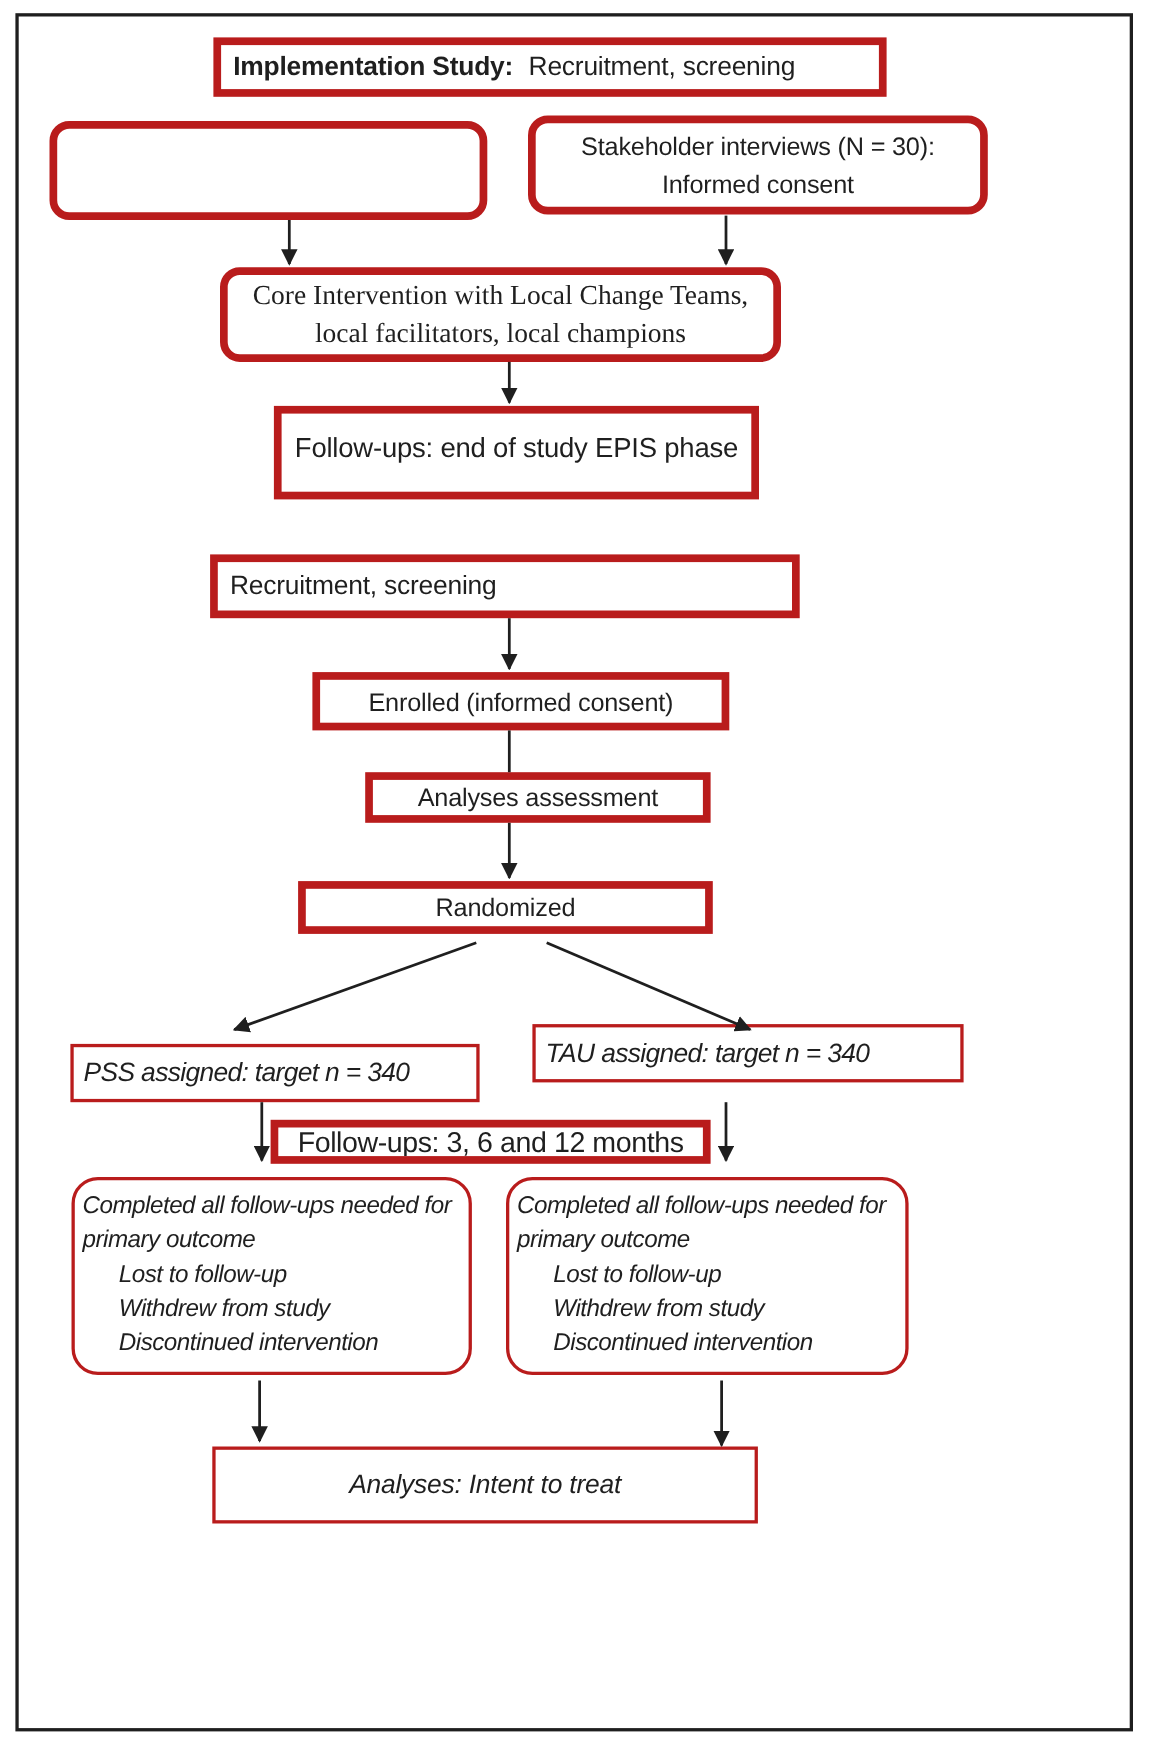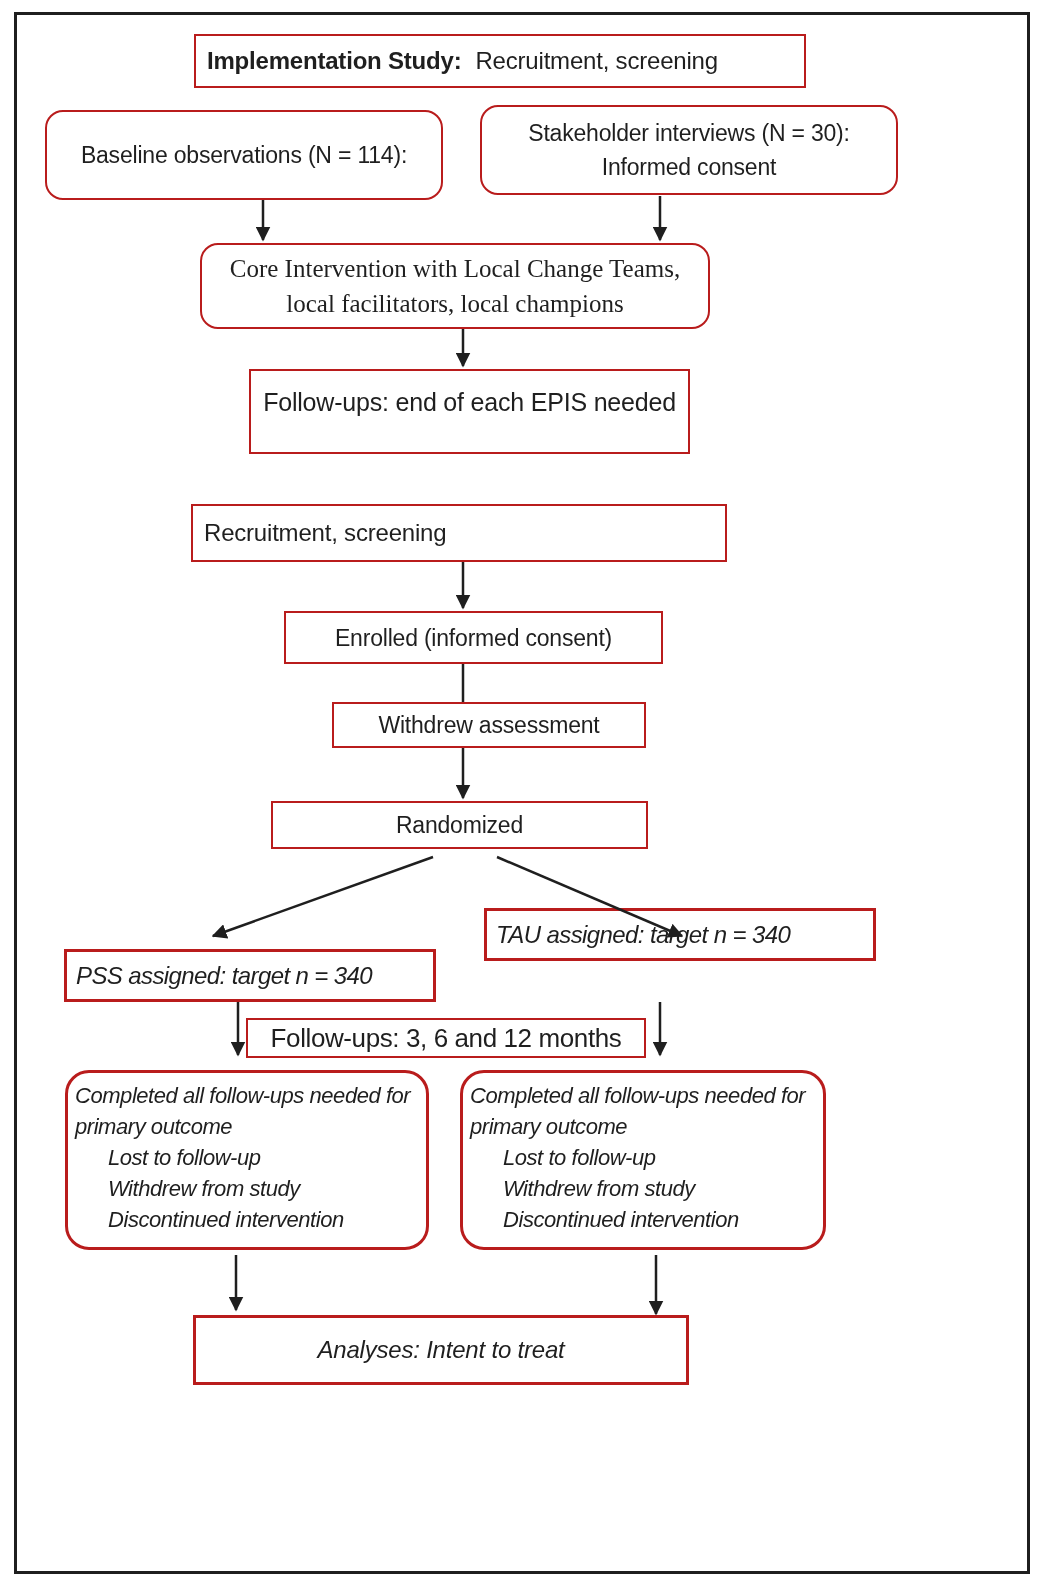--- a/index.html
+++ b/index.html
@@ -5,21 +5,21 @@
   html,body{margin:0;padding:0;background:#ffffff;}
   body{
     width:1046px;height:1588px;position:relative;
     font-family:"Liberation Sans",sans-serif;color:#1f1f1f;
   }
   .frame{
     position:absolute;left:14px;top:12px;width:1016px;height:1562px;
     border:3px solid #1f1f1f;box-sizing:border-box;background:#ffffff;
   }
   .box{
-    position:absolute;border:2px solid #b91c1c;background:#ffffff;
+    position:absolute;border:7px solid #b91c1c;background:#ffffff;
     box-sizing:border-box;display:flex;flex-direction:column;
     align-items:center;justify-content:center;text-align:center;
     font-size:23px;line-height:34px;letter-spacing:-0.2px;
   }
   .rounded{border-radius:18px;}
   .thick{border-width:3px;font-style:italic;}
   .header-box{
     flex-direction:row;justify-content:flex-start;align-items:center;
     text-align:left;padding-left:11px;font-size:24px;
   }
@@ -41,58 +41,57 @@
 <body>
 
 <div class="frame"></div>
 
 <div class="box header-box" style="left:194px;top:34px;width:612px;height:54px;">
   <span class="b">Implementation Study:</span>
   <span class="r">Recruitment, screening</span>
 </div>
 
 <div class="box rounded" style="left:45px;top:110px;width:398px;height:90px;">
-  <div>Baseline observations (N = 114):</div>
 </div>
 
 <div class="box rounded" style="left:480px;top:105px;width:418px;height:90px;">
   <div>Stakeholder interviews (N = 30):</div>
   <div>Informed consent</div>
 </div>
 
 <div class="box rounded serif" style="left:200px;top:243px;width:510px;height:86px;">
   <div>Core Intervention with Local Change Teams,</div>
   <div>local facilitators, local champions</div>
 </div>
 
 <div class="box top-align" style="left:249px;top:369px;width:441px;height:85px;">
-  <div>Follow-ups: end of each EPIS needed</div>
+  <div>Follow-ups: end of study EPIS phase</div>
 </div>
 
 <div class="box header-box" style="left:191px;top:504px;width:536px;height:58px;">
   <span class="r">Recruitment, screening</span>
 </div>
 
 <div class="box" style="left:284px;top:611px;width:379px;height:53px;">
   <div>Enrolled (informed consent)</div>
 </div>
 
 <div class="box" style="left:332px;top:702px;width:314px;height:46px;">
-  <div>Withdrew assessment</div>
+  <div>Analyses assessment</div>
 </div>
 
 <div class="box" style="left:271px;top:801px;width:377px;height:48px;">
   <div>Randomized</div>
 </div>
 
 <div class="box thick left-align" style="left:64px;top:949px;width:372px;height:53px;">
   <div>PSS assigned: target n = 340</div>
 </div>
 
-<div class="box thick left-align" style="left:484px;top:908px;width:392px;height:53px;">
+<div class="box thick left-align" style="left:484px;top:931px;width:392px;height:53px;">
   <div>TAU assigned: target n = 340</div>
 </div>
 
 <div class="box months" style="left:246px;top:1018px;width:400px;height:40px;">
   <div>Follow-ups: 3, 6 and 12 months</div>
 </div>
 
 <div class="box thick completed" style="left:65px;top:1070px;width:364px;height:180px;">
   <div>Completed all follow-ups needed for</div>
   <div>primary outcome</div>

